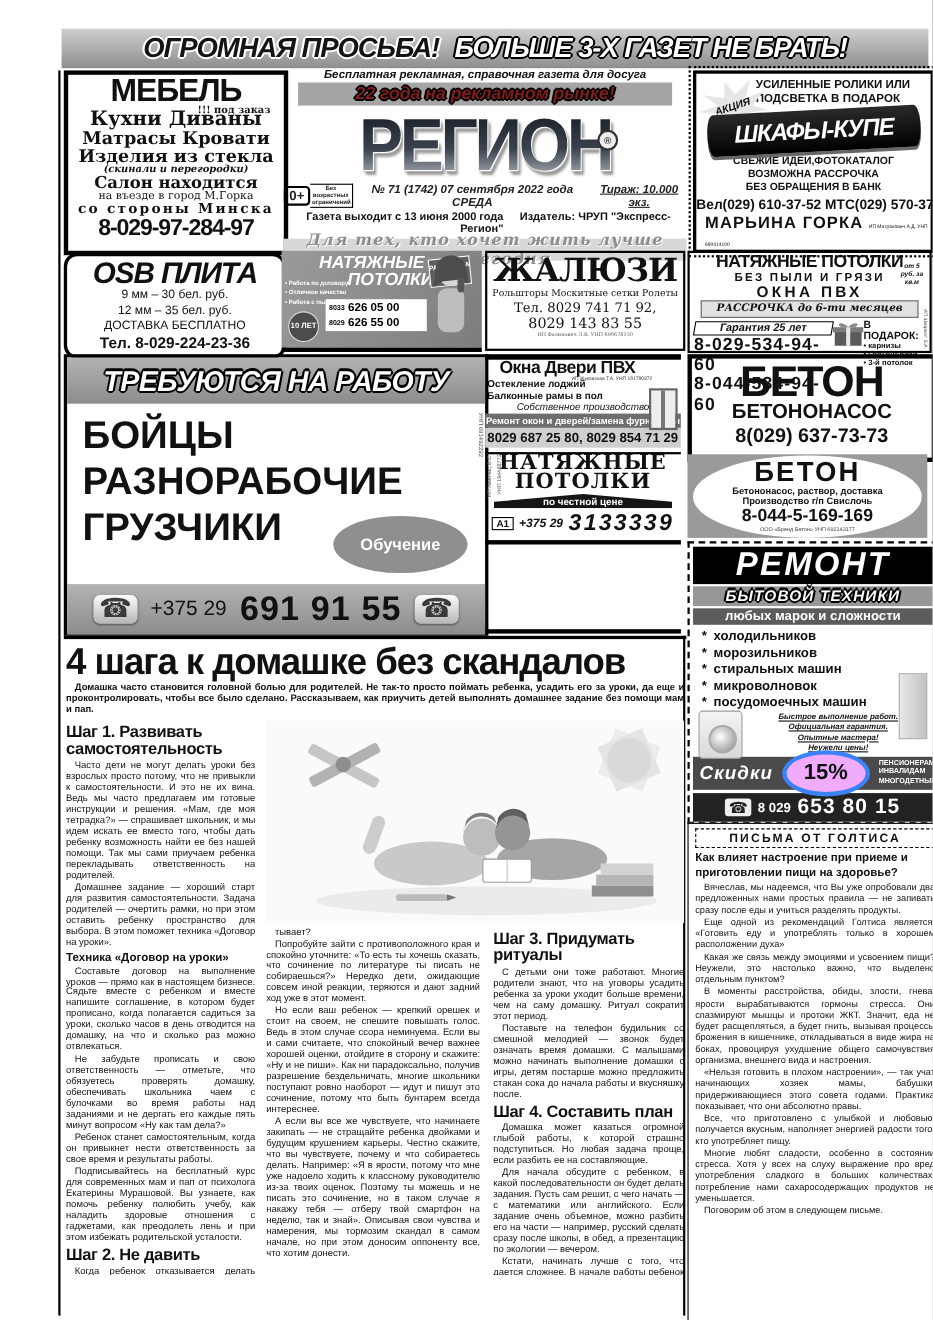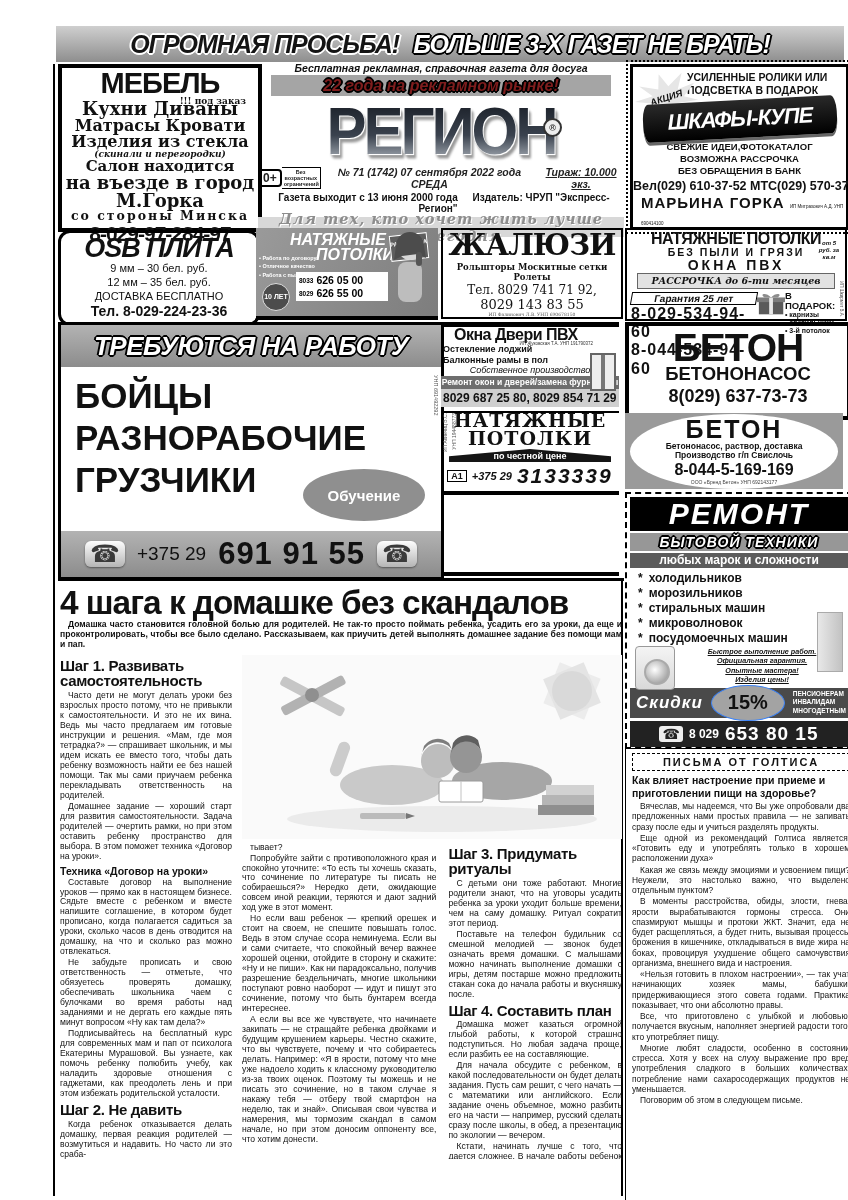--- a/index.html
+++ b/index.html
@@ -23,21 +23,21 @@
 
   
   .mebel{left:58px;top:64px;width:196px;height:160px;border:4px solid #000;text-align:center;line-height:1;background:#fff}
   .mebel .t{font-size:29px;font-weight:bold;letter-spacing:-1px;margin-top:1px}
   .mebel .note{font-size:9px;font-weight:bold;text-align:right;padding-right:12px;margin-top:-1px}
   .mebel .l1{font-size:18px;font-weight:bold;margin-top:-6px}
   .mebel .l2{font-size:16px;font-weight:bold}
   .mebel .l3{font-size:16px;font-weight:bold}
   .mebel .l4{font-size:9px;font-weight:bold;font-style:italic}
   .mebel .l5{font-size:15px;font-weight:bold}
-  .mebel .l6{font-size:18px;font-weight:bold}
+  .mebel .l6{font-size:10px;font-weight:normal}
   .mebel .l7{font-size:12.5px;font-weight:bold;letter-spacing:2px}
   .mebel .phone{font-size:21px;font-weight:bold;letter-spacing:-1px;font-family:"Liberation Sans",sans-serif}
 
   
   .masthead{left:258px;top:62px;width:366px;height:160px;text-align:center}
   .tagline{font-size:10.5px;font-weight:bold;font-style:italic}
   .years{margin:1px auto 0;background:#a5a5a5;width:340px;height:21px;display:flex;align-items:center;justify-content:center}
   .years span{font-size:16px;font-weight:bold;font-style:italic;color:#7f1d1d}
   .logo-row{position:relative;height:70px;display:flex;align-items:center;justify-content:center}
   .logo{display:inline-block;font-size:60px;font-weight:bold;letter-spacing:-3px;transform:scaleY(1.12);
@@ -82,21 +82,21 @@
   .p1-phones i{font-style:normal;font-size:6.5px;vertical-align:1px}
   .p1-rass{position:absolute;left:134px;top:6px;width:36px;height:24px;background:#5e5e5e;border:1px solid #fff;transform:rotate(-6deg);
            font-size:6px;font-weight:bold;display:flex;align-items:center;justify-content:center;text-align:center;line-height:1.2}
   .p1-badge{position:absolute;left:6px;bottom:5px;width:26px;height:26px;border-radius:50%;background:#4c4c4c;border:1px solid #ddd;
             font-size:7px;font-weight:bold;display:flex;align-items:center;justify-content:center;text-align:center;line-height:1.1}
   .p1-woman{position:absolute;right:4px;top:4px}
 
   
   .zhal{left:441px;top:228px;width:178px;height:86px;border:2px solid #000;text-align:center;padding-top:1px}
   .zhal .t{font-size:29px;font-weight:bold;line-height:1;letter-spacing:-1px}
-  .zhal .sub{font-size:8.5px;font-weight:bold;margin-top:2px}
+  .zhal .sub{font-size:8.5px;font-weight:normal;margin-top:2px}
   .zhal .ph{font-size:12px;margin-top:1px}
   .zhal .ph2{font-size:13px}
   .zhal .unp{font-size:4.5px;color:#555}
 
   
   .pot2{left:625px;top:228px;width:218px;height:88px;border:2px solid #000;text-align:center;padding-top:1px}
   .pot2 .t{font-size:16px;font-weight:bold;line-height:1;letter-spacing:-0.5px}
   .pot2 .sub{font-size:10.5px;font-weight:bold;letter-spacing:2px;line-height:1}
   .pot2 .price{position:absolute;right:3px;top:10px;font-size:6px;font-style:italic;font-weight:bold;width:26px;line-height:1.2}
   .pot2 .t2{font-size:14px;font-weight:bold;letter-spacing:3px;line-height:1}
@@ -182,21 +182,21 @@
   .rem-list{margin:3px 0 1px 8px}
   .rem-item{font-size:12px;font-weight:bold;line-height:1.25;display:flex;gap:6px;align-items:baseline}
   .star{font-size:12px;font-weight:bold}
   .rem-notes{width:140px;margin-left:62px;text-align:center}
   .rem-note{font-size:7.2px;font-weight:bold;font-style:italic;text-decoration:underline;line-height:1.3}
   .wash{position:absolute;left:8px;top:152px;width:38px;height:42px;background:linear-gradient(#f4f4f4,#d9d9d9);border:1px solid #999;border-radius:4px}
   .wash::after{content:"";position:absolute;left:8px;top:12px;width:22px;height:22px;border-radius:50%;background:radial-gradient(circle at 40% 40%,#fff,#888);border:2px solid #aaa}
   .fig{position:absolute;right:8px;top:118px;width:24px;height:58px;background:linear-gradient(90deg,#e8e8e8,#c2c2c2);border:1px solid #aaa}
   .rem-disc{display:flex;align-items:center;margin-top:3px;background:#4a4a4a;height:30px}
   .disc-label{color:#fff;font-size:17px;font-weight:bold;font-style:italic;padding-left:6px;letter-spacing:1px}
-  .disc-oval{background:#a3a3a3;border:1px solid #3b82f6;border-radius:50%;width:72px;height:34px;display:flex;align-items:center;justify-content:center;
+  .disc-oval{background:#f0abfc;border:4px solid #3b82f6;border-radius:50%;width:72px;height:34px;display:flex;align-items:center;justify-content:center;
              font-size:20px;font-weight:bold;margin-left:8px;flex:0 0 auto}
   .disc-for{margin-left:8px;color:#fff;font-size:6.5px;font-weight:bold;line-height:1.25;text-align:left}
   .rem-ph{display:flex;align-items:center;justify-content:center;gap:6px;background:#222;color:#fff;height:26px;margin-top:3px}
   .rem-ph .ico{font-size:14px;background:#eee;color:#222;border-radius:3px;padding:0 3px}
   .rem-ph .pref{font-size:12px;font-weight:bold}
   .rem-ph .num{font-size:19px;font-weight:bold;letter-spacing:1px}
 
   
   .article{left:58px;top:578px;width:562px;height:618px;border-top:3px solid #000;border-bottom:3px solid #000;padding:4px 2px;overflow:hidden}
   .a-title{font-size:34px;font-weight:bold;letter-spacing:-1px;line-height:1.02;white-space:nowrap;transform:scaleX(.98);transform-origin:left}
@@ -437,21 +437,21 @@
           <span class="star">*</span>
           <span>посудомоечных машин</span>
         </div>
     </div>
     <div class="wash"></div>
     <div class="fig"></div>
     <div class="rem-notes">
       <div class="rem-note">Быстрое выполнение работ.</div>
       <div class="rem-note">Официальная гарантия.</div>
       <div class="rem-note">Опытные мастера!</div>
-      <div class="rem-note">Изделия цены!</div>
+      <div class="rem-note">Неужели цены!</div>
     </div>
     <div class="rem-disc">
       <span class="disc-label">Скидки</span>
       <span class="disc-oval">15%</span>
       <span class="disc-for">
         <div>ПЕНСИОНЕРАМ</div>
         <div>ИНВАЛИДАМ</div>
         <div>МНОГОДЕТНЫМ</div>
       </span>
     </div>
@@ -466,20 +466,21 @@
     <div class="a-title">4 шага к домашке без скандалов</div>
     <p class="a-intro">Домашка часто становится головной болью для родителей. Не так-то просто поймать ребенка, усадить его за уроки, да еще и проконтролировать, чтобы все было сделано. Рассказываем, как приучить детей выполнять домашнее задание без помощи мам и пап.</p>
     <div class="a-body">
       <div class="a-col1">
         <div class="step">Шаг 1. Развивать самостоятельность</div>
         <p>Часто дети не могут делать уроки без взрослых просто потому, что не привыкли к самостоятельности. И это не их вина. Ведь мы часто предлагаем им готовые инструкции и решения. «Мам, где моя тетрадка?» — спрашивает школьник, и мы идем искать ее вместо того, чтобы дать ребенку возможность найти ее без нашей помощи. Так мы сами приучаем ребенка перекладывать ответственность на родителей.</p>
         <p>Домашнее задание — хороший старт для развития самостоятельности. Задача родителей — очертить рамки, но при этом оставить ребенку пространство для выбора. В этом поможет техника «Договор на уроки».</p>
         <div class="subh">Техника «Договор на уроки»</div>
         <p>Составьте договор на выполнение уроков — прямо как в настоящем бизнесе. Сядьте вместе с ребенком и вместе напишите соглашение, в котором будет прописано, когда полагается садиться за уроки, сколько часов в день отводится на домашку, на что и сколько раз можно отвлекаться.</p>
         <p>Не забудьте прописать и свою ответственность — отметьте, что обязуетесь проверять домашку, обеспечивать школьника чаем с булочками во время работы над заданиями и не дергать его каждые пять минут вопросом «Ну как там дела?»</p>
+        <p>Ребенок станет самостоятельным, когда он привыкнет нести ответственность за свое время и результаты работы.</p>
         <p>Подписывайтесь на бесплатный курс для современных мам и пап от психолога Екатерины Мурашовой. Вы узнаете, как помочь ребенку полюбить учебу, как наладить здоровые отношения с гаджетами, как преодолеть лень и при этом избежать родительской усталости.</p>
         <div class="step">Шаг 2. Не давить</div>
         <p>Когда ребенок отказывается делать домашку, первая реакция родителей — возмутиться и надавить. Но часто ли это сраба-</p>
       </div>
       <div class="a-right">
         <div class="a-img">
           <svg width="100%" height="100%" viewBox="0 0 380 184" preserveAspectRatio="xMidYMid slice">
             <rect width="380" height="184" fill="#fafafa"></rect>
             <ellipse cx="200" cy="164" rx="155" ry="13" fill="#ebebeb"></ellipse>
             <g>

